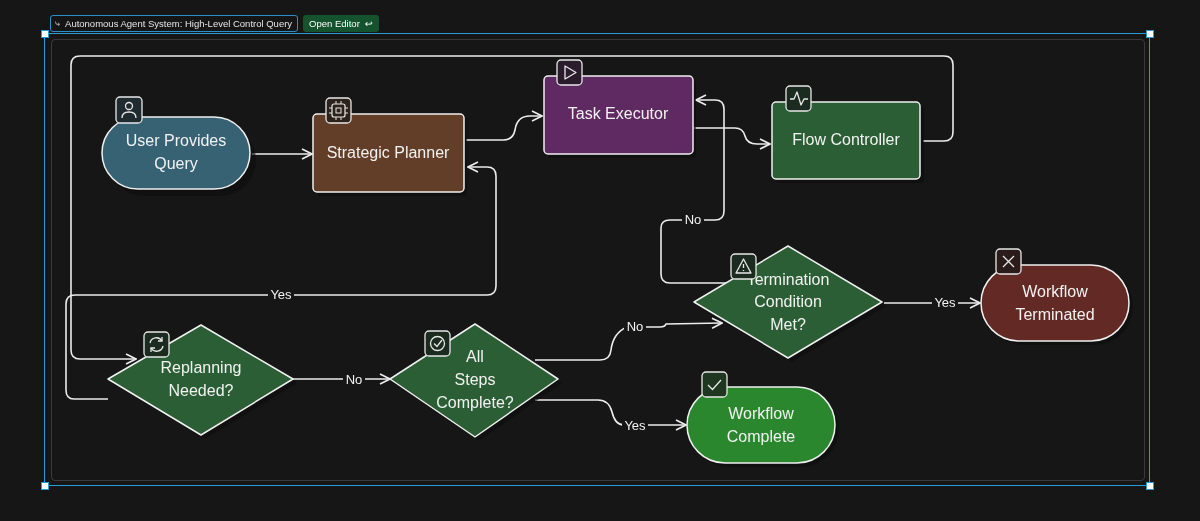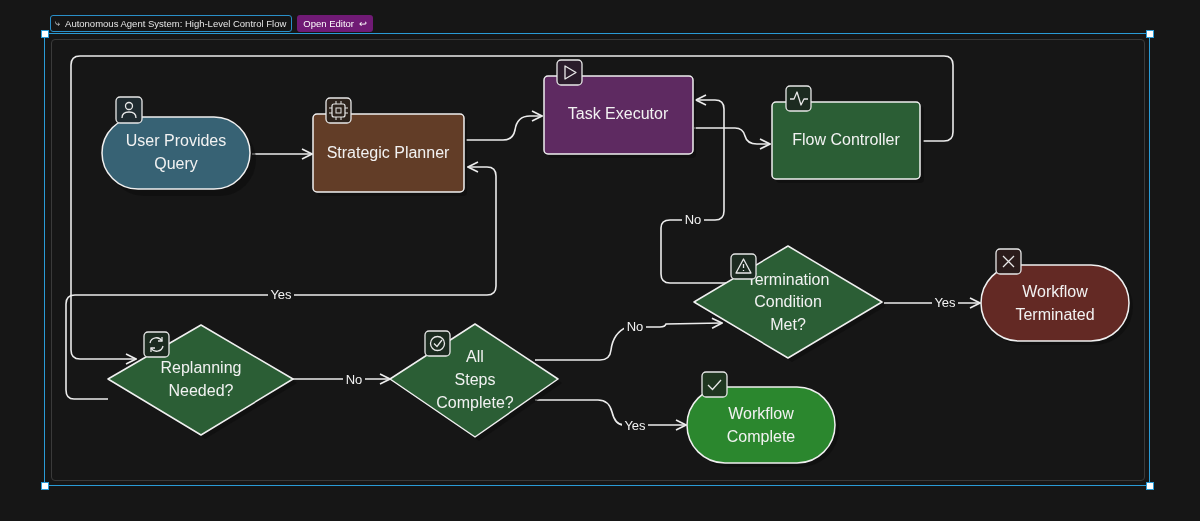--- a/index.html
+++ b/index.html
@@ -2,38 +2,38 @@
 <html><head>
 <meta charset="utf-8">
 <style>
   html, body { margin:0; padding:0; }
   body { width:1200px; height:521px; background:#161616; position:relative; overflow:hidden;
          font-family:"Liberation Sans", sans-serif; }
   .titlebar { position:absolute; left:50px; top:15px; height:17px; display:flex; gap:5px; align-items:center; }
   .title-chip { height:15px; border:1px solid #2a8fc8; border-radius:3px; background:#151515; color:#e6e6e6;
                 font-size:9.5px; display:flex; align-items:center; padding:0 5px 0 4px; gap:5px; }
   .title-chip .ico { font-size:9px; color:#ddd; }
-  .open-btn { height:17px; border-radius:3px; background:#701a75; color:#fff; font-size:9.5px;
+  .open-btn { height:17px; border-radius:3px; background:#14532d; color:#fff; font-size:9.5px;
               display:flex; align-items:center; padding:0 6px; gap:5px; cursor:pointer; }
   .sel-frame { position:absolute; left:44px; top:33px; width:1106px; height:453px; border:1.5px solid #2a9bd6; box-sizing:border-box; }
   .inner-frame { position:absolute; left:51px; top:39px; width:1094px; height:442px; border:1.5px solid #3a3a3a; border-radius:4px; box-sizing:border-box; }
   .handle { position:absolute; width:6px; height:6px; background:#fff; border:1px solid #2a9bd6; }
   svg#diagram { position:absolute; left:0; top:0; }
   .node-text { fill:#f2f2f2; font-size:16px; font-family:"Liberation Sans", sans-serif; text-anchor:middle; }
   .edge { fill:none; stroke:#ececec; stroke-width:1.6; }
   .elabel { fill:#f2f2f2; font-size:13px; font-family:"Liberation Sans", sans-serif; text-anchor:middle; }
   .elabel-bg { fill:#161616; }
 </style>
 </head>
 <body>
 
 <div class="titlebar">
   <div class="title-chip">
     <span class="ico">⤷</span>
-    <span>Autonomous Agent System: High-Level Control Flow</span>
+    <span>Autonomous Agent System: High-Level Control Query</span>
   </div>
   <div class="open-btn">
     <span>Open Editor</span>
     <span>↩</span>
   </div>
 </div>
 
 <div class="sel-frame"></div>
 <div class="inner-frame"></div>
 <div class="handle" style="left:41px;top:30px"></div>

